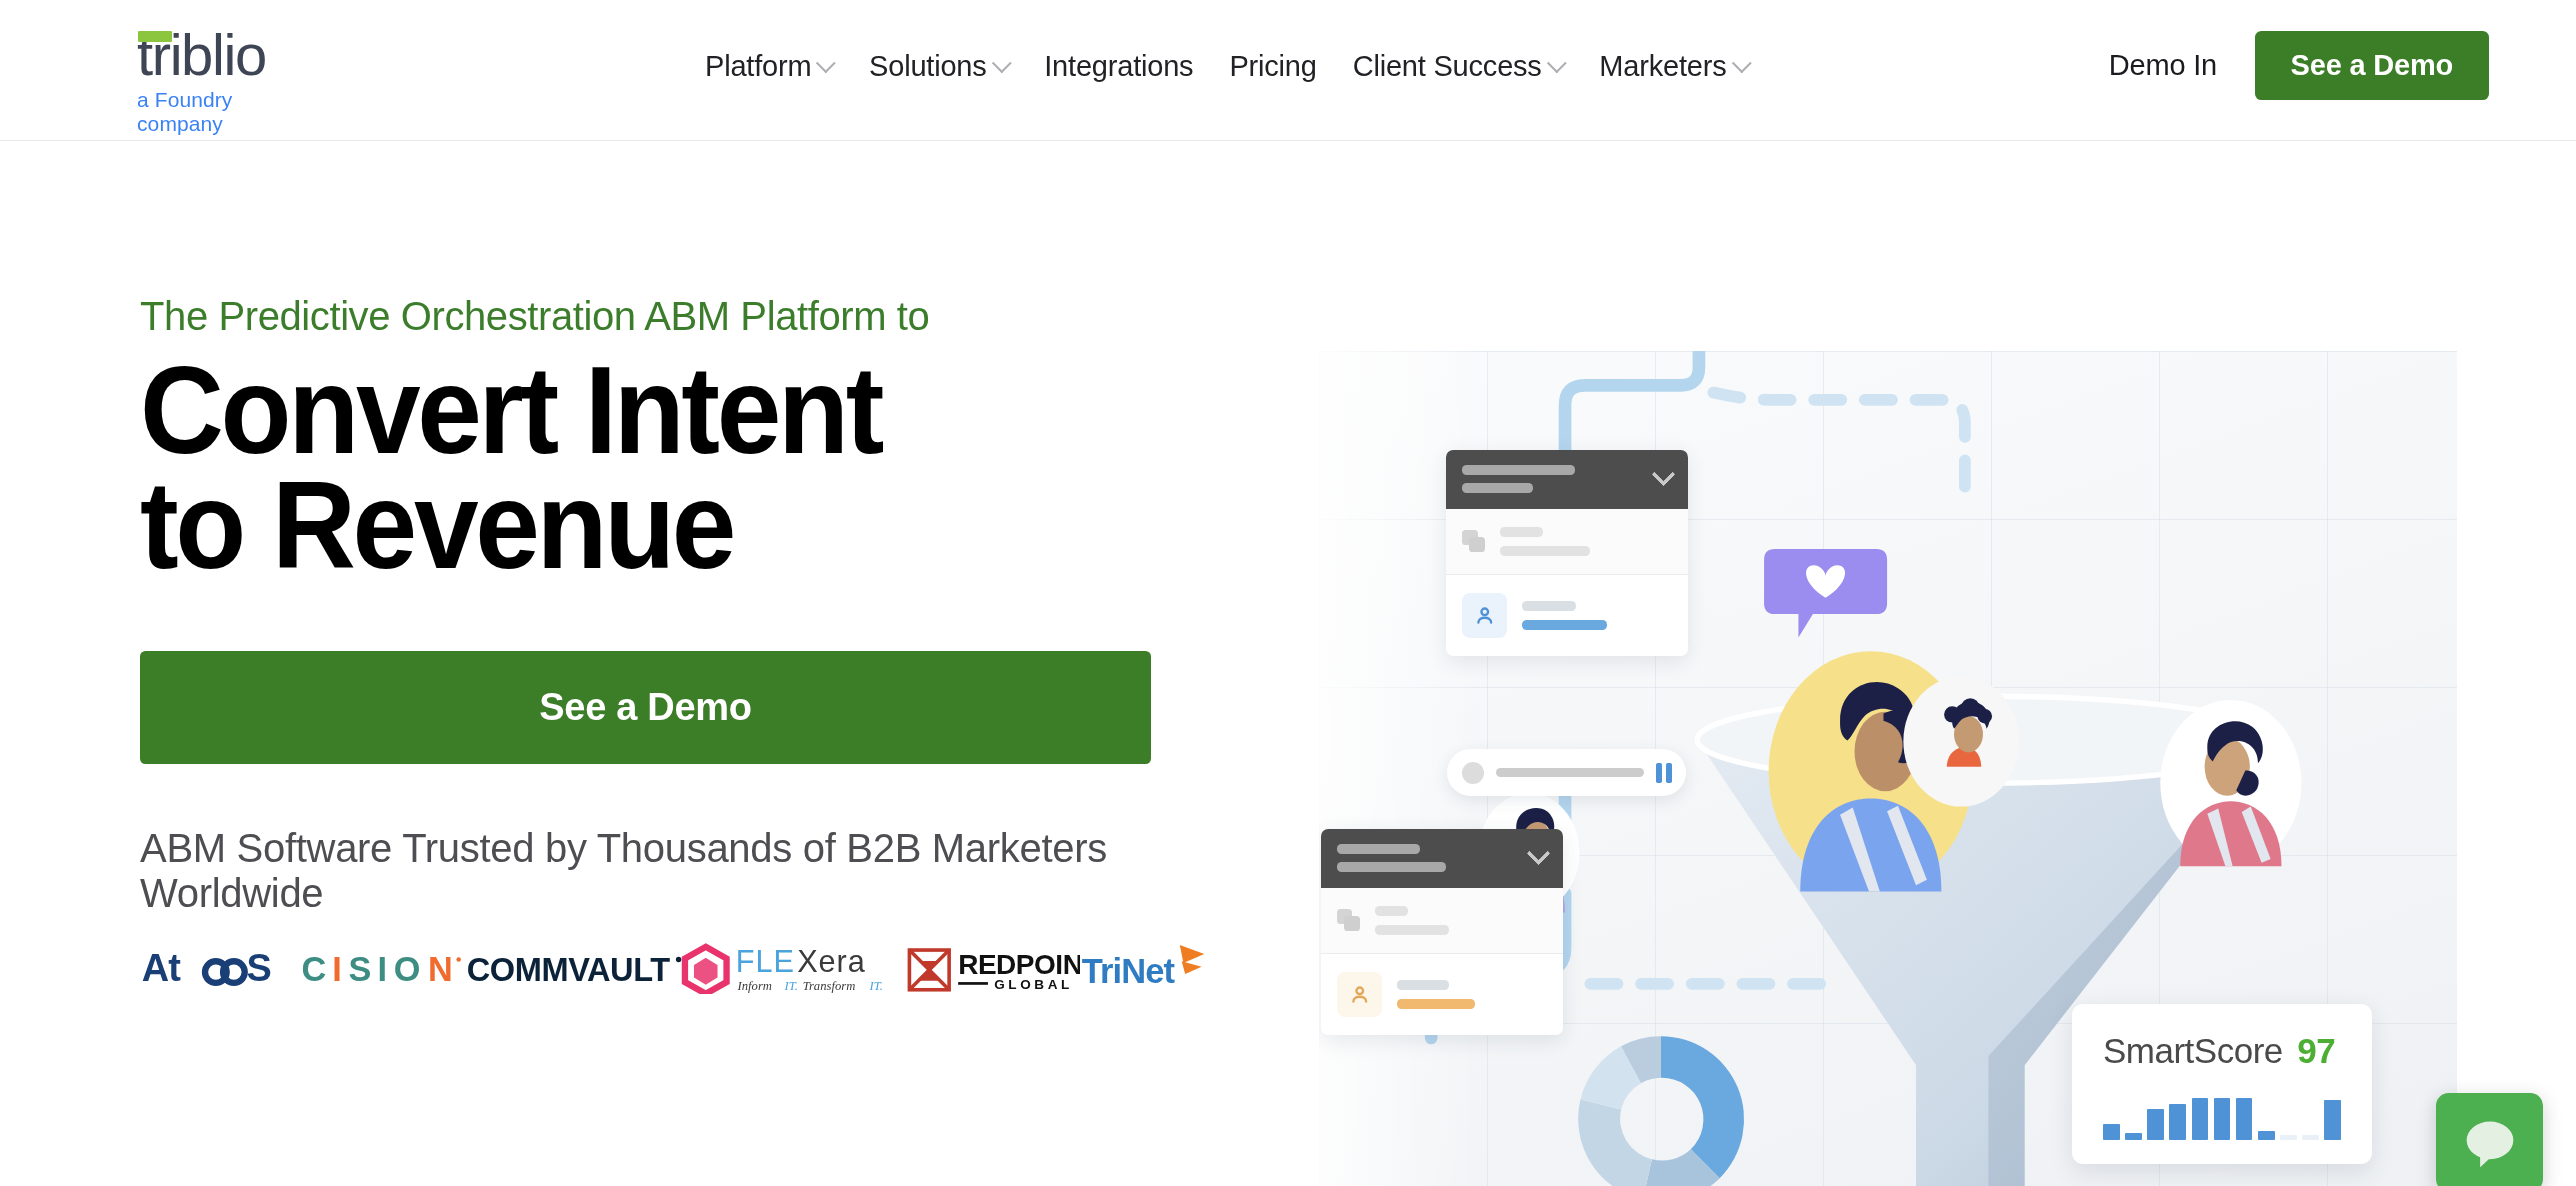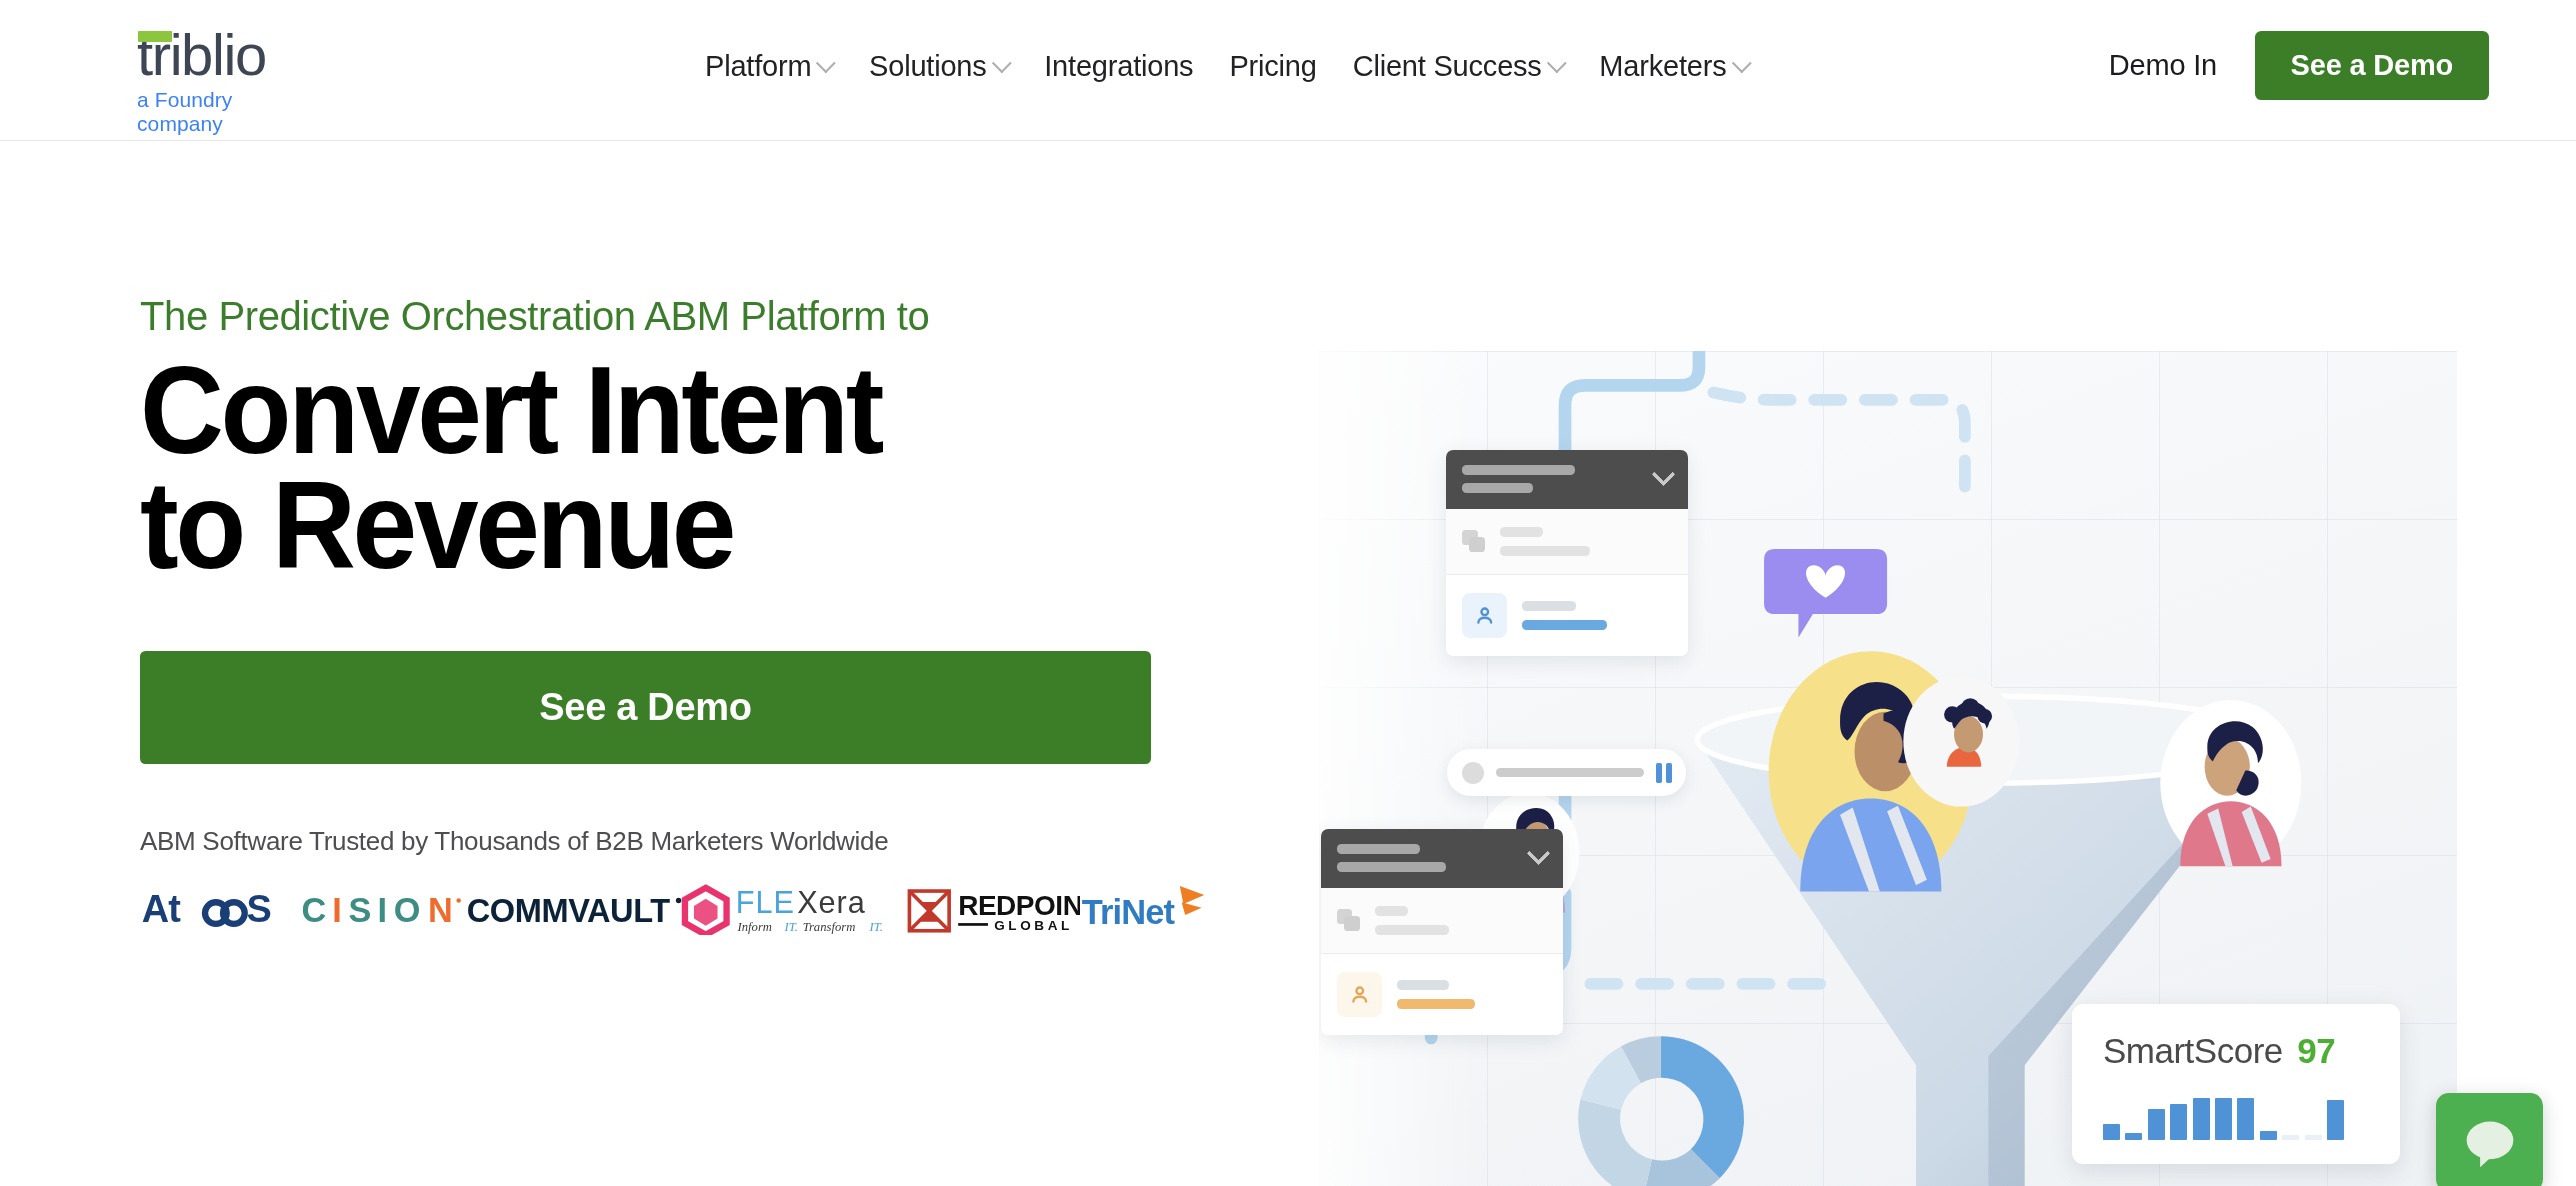--- a/index.html
+++ b/index.html
@@ -157,21 +157,21 @@
     text-align: center;
     padding: 35px 0;
     border: none;
     border-radius: 5.4px;
     cursor: pointer;
     letter-spacing: -0.3px;
     font-family: "Liberation Sans", sans-serif;
   }
   .trust-text {
     margin-top: 62px;
-    font-size: 26px;
+    font-size: 40px;
     color: #4e4e52;
     letter-spacing: -0.3px;
   }
 
   .logos-row {
     margin-top: 25px;
     display: flex;
     align-items: center;
     gap: 0;
   }
@@ -252,21 +252,21 @@
   }
   .player-dot { width: 22px; height: 22px; border-radius: 50%; background: #dcdcdc; flex: 0 0 auto; }
   .player-track { flex: 1; height: 8.1px; border-radius: 4.5px; background: #cccccc; }
   .pause-icon { display: flex; gap: 4.5px; flex: 0 0 auto; }
   .pause-icon span { width: 5.4px; height: 20px; background: #4f93d6; border-radius: 1.8px; }
 
   
   .smartscore {
     position: absolute;
     left: 753px; top: 653px;
-    width: 328px;
+    width: 300px;
     background: #ffffff;
     border-radius: 11px;
     box-shadow: 0 7.2px 23.5px rgba(42,58,82,0.12);
     padding: 27px 31px 23.5px 31px;
   }
   .ss-title-row { display: flex; align-items: baseline; gap: 14.5px; }
   .ss-label { font-size: 35px; color: #4a4a4a; letter-spacing: -0.5px; }
   .ss-value { font-size: 35px; color: #4caf34; font-weight: bold; letter-spacing: -0.5px; }
   .ss-bars { display: flex; align-items: flex-end; gap: 5.4px; height: 51px; margin-top: 18px; }
   .ss-bar { width: 17px; background: #4f93d6; border-radius: 0.9px; }

